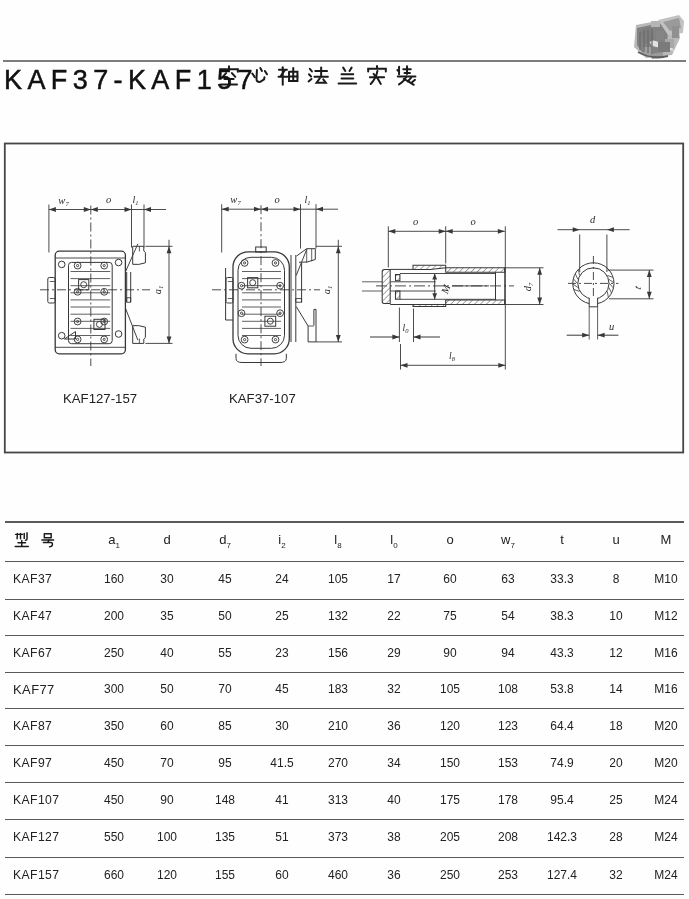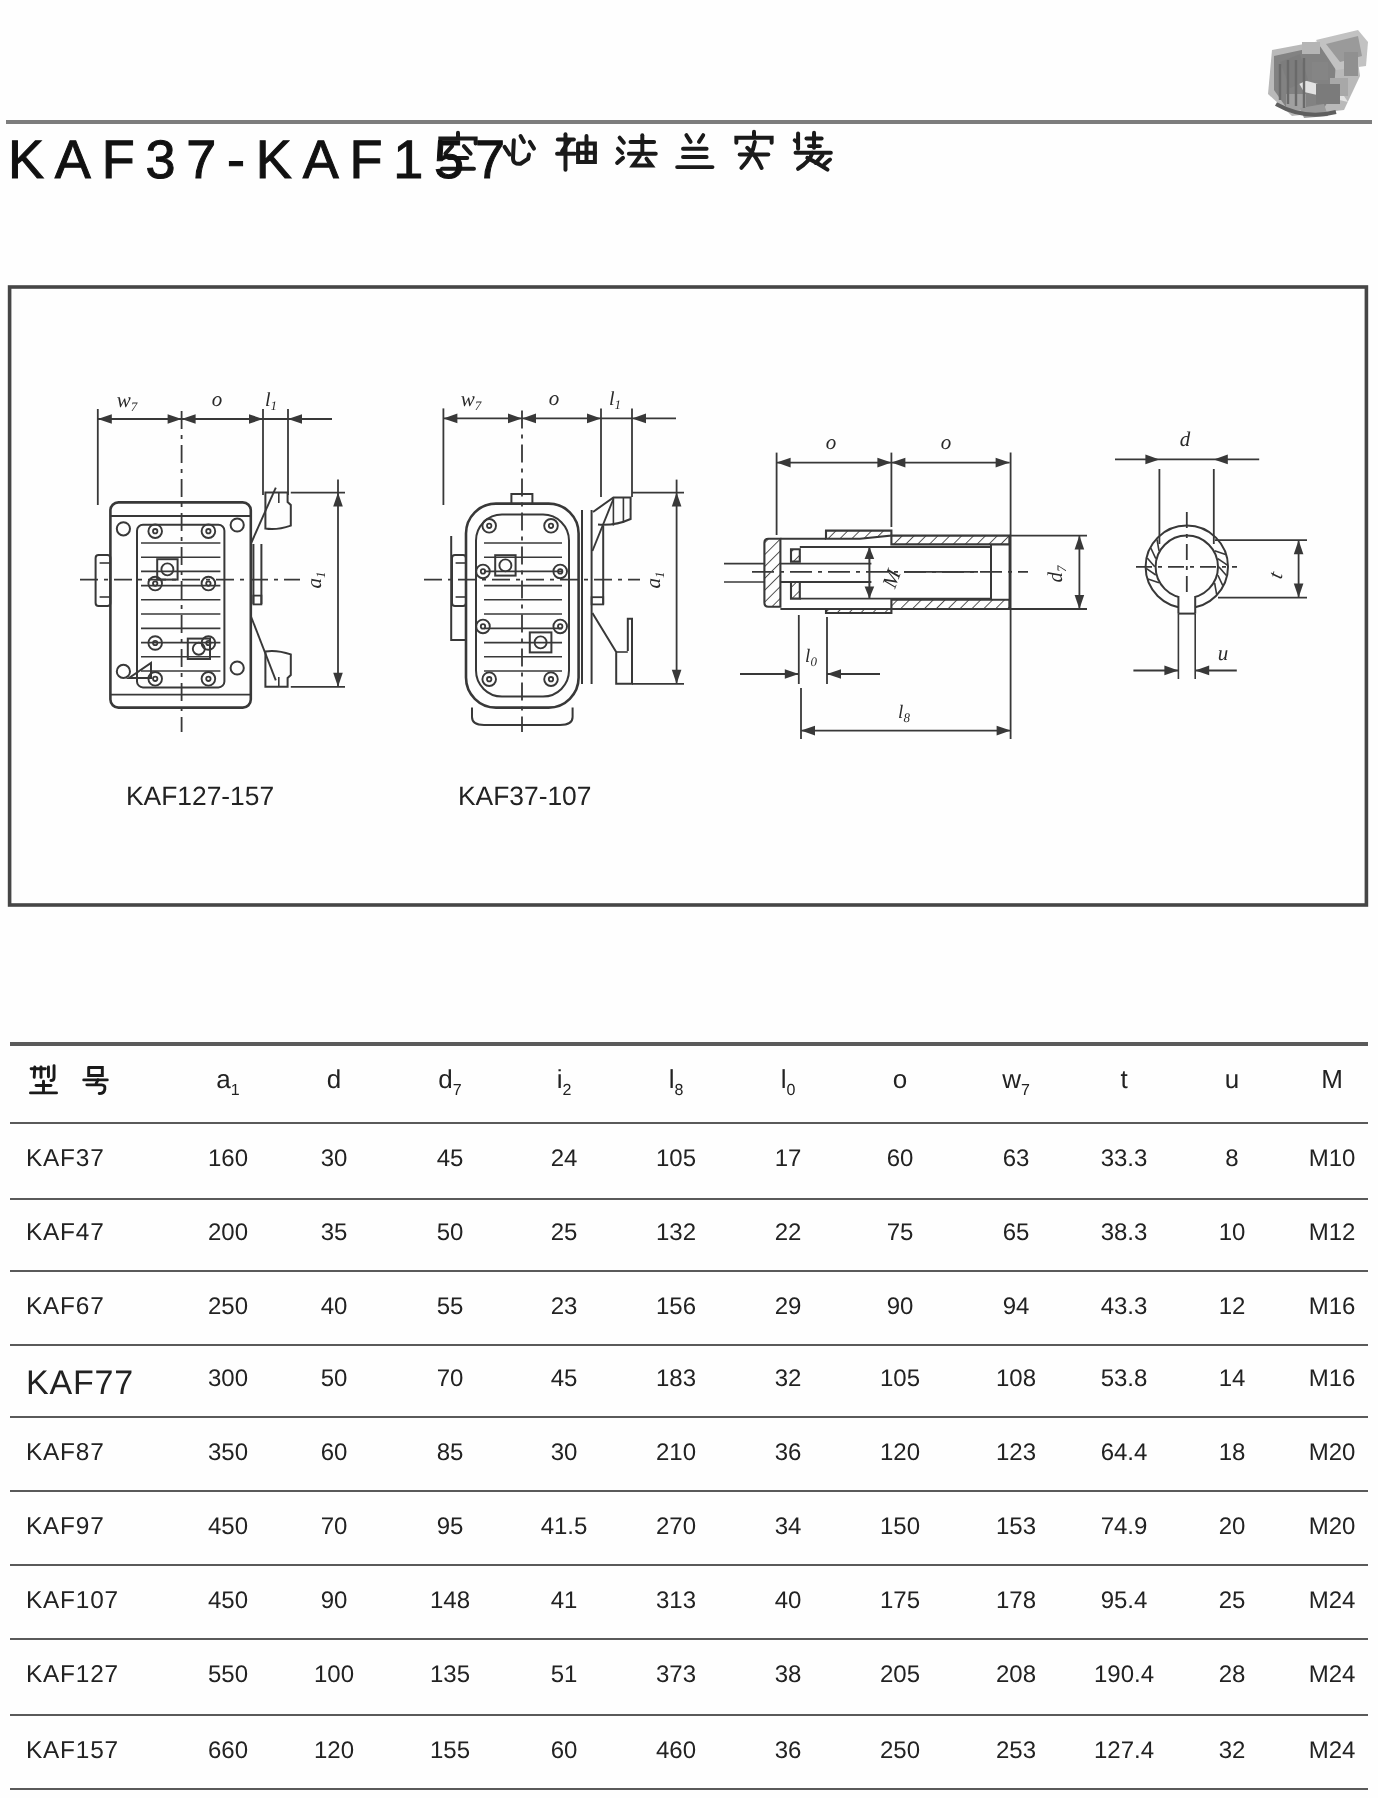--- a/index.html
+++ b/index.html
@@ -471,41 +471,41 @@
 </div>
 <div style="position:absolute;left:0;top:609.2px;width:559px;height:15px">
 <span style="position:absolute;left:13px;letter-spacing:0.4px;font-size:12.2px">KAF47</span>
 <span style="position:absolute;left:114px;transform:translateX(-50%)">200</span>
 <span style="position:absolute;left:167px;transform:translateX(-50%)">35</span>
 <span style="position:absolute;left:225px;transform:translateX(-50%)">50</span>
 <span style="position:absolute;left:282px;transform:translateX(-50%)">25</span>
 <span style="position:absolute;left:338px;transform:translateX(-50%)">132</span>
 <span style="position:absolute;left:394px;transform:translateX(-50%)">22</span>
 <span style="position:absolute;left:450px;transform:translateX(-50%)">75</span>
-<span style="position:absolute;left:508px;transform:translateX(-50%)">65</span>
+<span style="position:absolute;left:508px;transform:translateX(-50%)">54</span>
 <span style="position:absolute;left:562px;transform:translateX(-50%)">38.3</span>
 <span style="position:absolute;left:616px;transform:translateX(-50%)">10</span>
 <span style="position:absolute;left:666px;transform:translateX(-50%)">M12</span>
 </div>
 <div style="position:absolute;left:0;top:645.8px;width:689px;height:15px">
 <span style="position:absolute;left:13px;letter-spacing:0.4px;font-size:12.2px">KAF67</span>
 <span style="position:absolute;left:114px;transform:translateX(-50%)">250</span>
 <span style="position:absolute;left:167px;transform:translateX(-50%)">40</span>
 <span style="position:absolute;left:225px;transform:translateX(-50%)">55</span>
 <span style="position:absolute;left:282px;transform:translateX(-50%)">23</span>
 <span style="position:absolute;left:338px;transform:translateX(-50%)">156</span>
 <span style="position:absolute;left:394px;transform:translateX(-50%)">29</span>
 <span style="position:absolute;left:450px;transform:translateX(-50%)">90</span>
 <span style="position:absolute;left:508px;transform:translateX(-50%)">94</span>
 <span style="position:absolute;left:562px;transform:translateX(-50%)">43.3</span>
 <span style="position:absolute;left:616px;transform:translateX(-50%)">12</span>
 <span style="position:absolute;left:666px;transform:translateX(-50%)">M16</span>
 </div>
 <div style="position:absolute;left:0;top:682.2px;width:689px;height:15px">
-<span style="position:absolute;left:13px;letter-spacing:0.4px;font-size:17px">KAF77</span>
+<span style="position:absolute;left:13px;letter-spacing:0.4px;font-size:13px">KAF77</span>
 <span style="position:absolute;left:114px;transform:translateX(-50%)">300</span>
 <span style="position:absolute;left:167px;transform:translateX(-50%)">50</span>
 <span style="position:absolute;left:225px;transform:translateX(-50%)">70</span>
 <span style="position:absolute;left:282px;transform:translateX(-50%)">45</span>
 <span style="position:absolute;left:338px;transform:translateX(-50%)">183</span>
 <span style="position:absolute;left:394px;transform:translateX(-50%)">32</span>
 <span style="position:absolute;left:450px;transform:translateX(-50%)">105</span>
 <span style="position:absolute;left:508px;transform:translateX(-50%)">108</span>
 <span style="position:absolute;left:562px;transform:translateX(-50%)">53.8</span>
 <span style="position:absolute;left:616px;transform:translateX(-50%)">14</span>
@@ -556,21 +556,21 @@
 <div style="position:absolute;left:0;top:830.2px;width:689px;height:15px">
 <span style="position:absolute;left:13px;letter-spacing:0.4px;font-size:12.2px">KAF127</span>
 <span style="position:absolute;left:114px;transform:translateX(-50%)">550</span>
 <span style="position:absolute;left:167px;transform:translateX(-50%)">100</span>
 <span style="position:absolute;left:225px;transform:translateX(-50%)">135</span>
 <span style="position:absolute;left:282px;transform:translateX(-50%)">51</span>
 <span style="position:absolute;left:338px;transform:translateX(-50%)">373</span>
 <span style="position:absolute;left:394px;transform:translateX(-50%)">38</span>
 <span style="position:absolute;left:450px;transform:translateX(-50%)">205</span>
 <span style="position:absolute;left:508px;transform:translateX(-50%)">208</span>
-<span style="position:absolute;left:562px;transform:translateX(-50%)">190.4</span>
+<span style="position:absolute;left:562px;transform:translateX(-50%)">142.3</span>
 <span style="position:absolute;left:616px;transform:translateX(-50%)">28</span>
 <span style="position:absolute;left:666px;transform:translateX(-50%)">M24</span>
 </div>
 <div style="position:absolute;left:0;top:867.8px;width:689px;height:15px">
 <span style="position:absolute;left:13px;letter-spacing:0.4px;font-size:12.2px">KAF157</span>
 <span style="position:absolute;left:114px;transform:translateX(-50%)">660</span>
 <span style="position:absolute;left:167px;transform:translateX(-50%)">120</span>
 <span style="position:absolute;left:225px;transform:translateX(-50%)">155</span>
 <span style="position:absolute;left:282px;transform:translateX(-50%)">60</span>
 <span style="position:absolute;left:338px;transform:translateX(-50%)">460</span>

